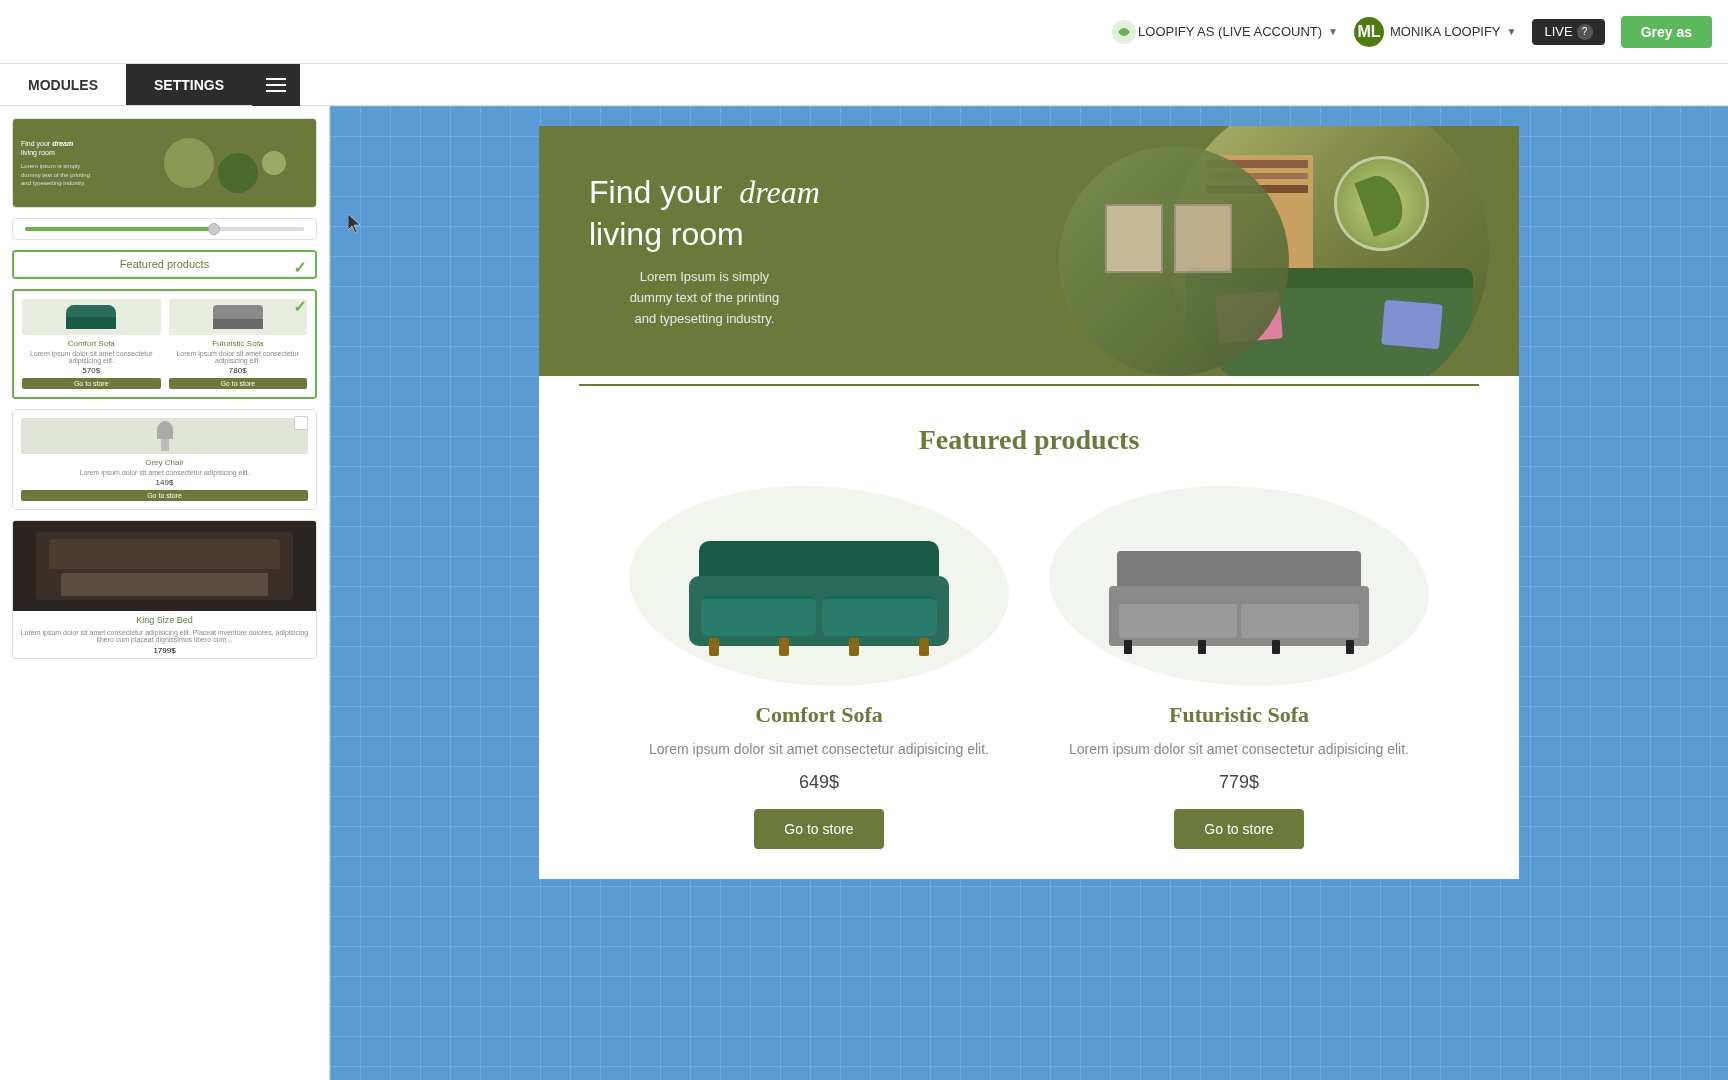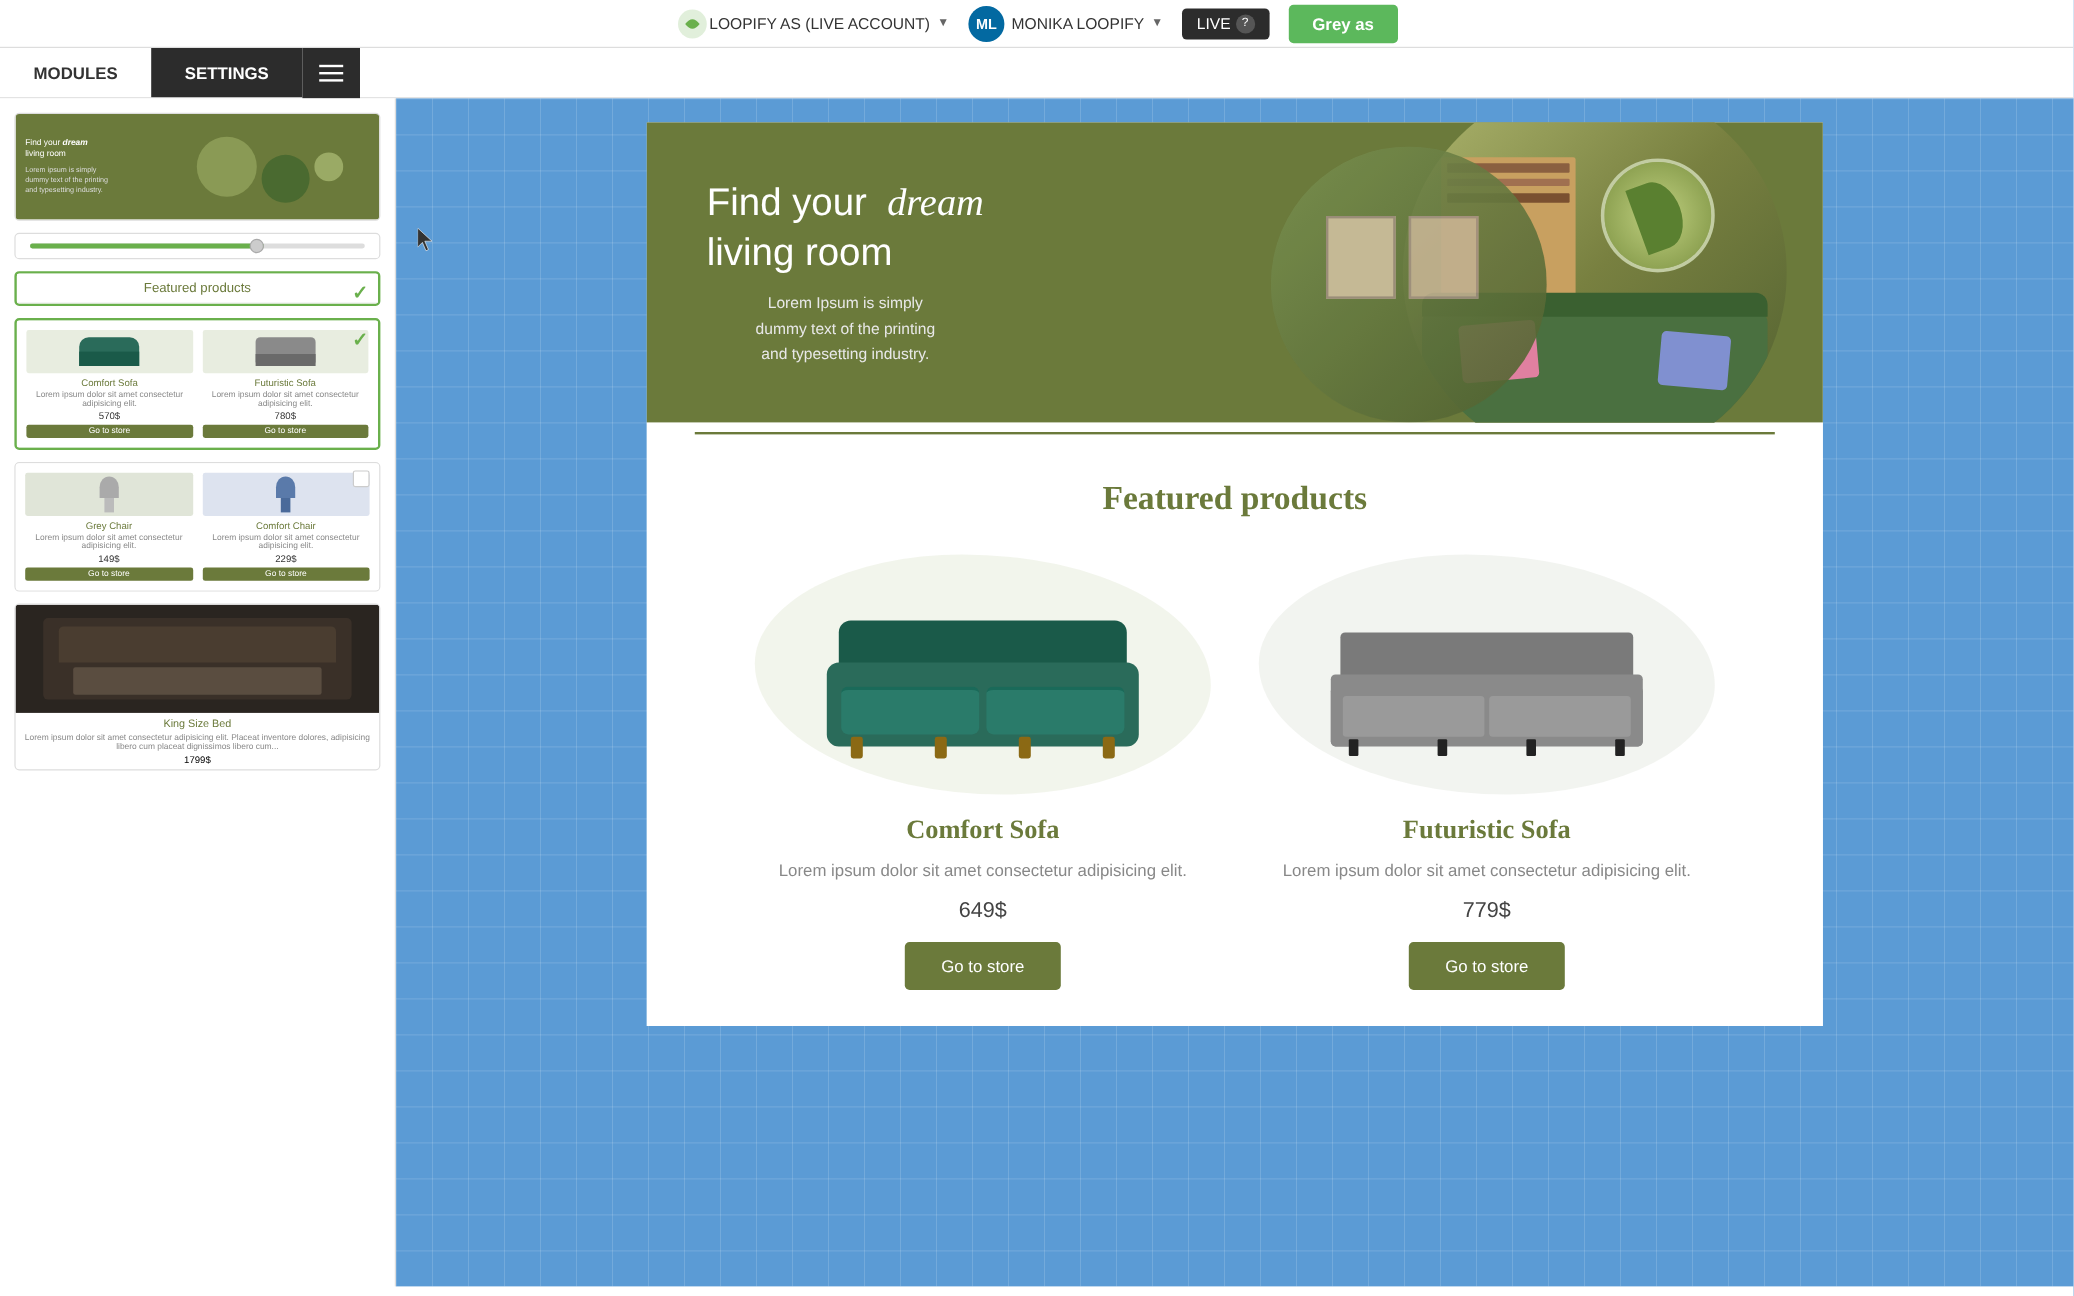--- a/index.html
+++ b/index.html
@@ -2,38 +2,38 @@
 <html><head>
   <meta charset="utf-8">
   <style>
     * { box-sizing: border-box; margin: 0; padding: 0; }
     body { font-family: Arial, sans-serif; background: #fff; width: 1728px; height: 1080px; overflow: hidden; }
 
     
     .topbar {
       display: flex;
       align-items: center;
-      justify-content: center;
-      height: 40px;
+      justify-content: flex-end;
+      height: 64px;
       background: #fff;
       border-bottom: 1px solid #ddd;
       padding: 0 16px;
       position: relative;
       z-index: 10;
     }
     .topbar-left { display: flex; align-items: center; gap: 8px; }
     .topbar-logo { width: 28px; height: 28px; }
     .topbar-right { display: flex; align-items: center; gap: 16px; }
     .account-selector {
       display: flex; align-items: center; gap: 6px;
       font-size: 13px; color: #333; cursor: pointer;
     }
     .chevron-down { font-size: 10px; color: #666; }
     .user-info { display: flex; align-items: center; gap: 6px; font-size: 13px; color: #333; cursor: pointer; }
-    .avatar { width: 30px; height: 30px; border-radius: 50%; background: #0369a1; display: flex; align-items: center; justify-content: center; color: #fff; font-size: 12px; font-weight: bold; }
+    .avatar { width: 30px; height: 30px; border-radius: 50%; background: #4d7c0f; display: flex; align-items: center; justify-content: center; color: #fff; font-size: 16px; font-weight: bold; }
     .help-btn {
       background: #2c2c2c; color: #fff; border: none; border-radius: 4px;
       padding: 5px 12px; font-size: 13px; cursor: pointer; display: flex; align-items: center; gap: 4px;
     }
     .help-icon { width: 16px; height: 16px; border-radius: 50%; background: #555; display: inline-flex; align-items: center; justify-content: center; font-size: 10px; }
     .save-as-btn {
       background: #5cb85c; color: #fff; border: none; border-radius: 4px;
       padding: 8px 20px; font-size: 14px; cursor: pointer; font-weight: 600;
     }
 
@@ -432,32 +432,20 @@
           <div class="product-card-mini">
             <div class="product-img-mini" style="background:#e0e5d8;">
               <div style="width:24px;height:30px;position:relative;">
                 <div style="position:absolute;top:0;left:4px;right:4px;height:18px;background:#aaa;border-radius:50% 50% 0 0;"></div>
                 <div style="position:absolute;bottom:0;left:8px;right:8px;height:12px;background:#bbb;"></div>
               </div>
             </div>
             <div class="product-name-mini">Grey Chair</div>
             <div class="product-desc-mini">Lorem ipsum dolor sit amet consectetur adipisicing elit.</div>
             <div class="product-price-mini">149$</div>
-            <button class="product-btn-mini">Go to store</button>
-          </div>
-          <div class="product-card-mini">
-            <div class="product-img-mini" style="background:#dde3ef;">
-              <div style="width:24px;height:30px;position:relative;">
-                <div style="position:absolute;top:0;left:4px;right:4px;height:18px;background:#5a7aaa;border-radius:50% 50% 0 0;"></div>
-                <div style="position:absolute;bottom:0;left:8px;right:8px;height:12px;background:#4a6a9a;"></div>
-              </div>
-            </div>
-            <div class="product-name-mini">Comfort Chair</div>
-            <div class="product-desc-mini">Lorem ipsum dolor sit amet consectetur adipisicing elit.</div>
-            <div class="product-price-mini">229$</div>
             <button class="product-btn-mini">Go to store</button>
           </div>
         </div>
       </div>
     </div>
 
     
     <div class="sidebar-module sidebar-module-normal bed-module">
       <div class="bed-img-mini">
         <div style="width:100%;height:100%;background:#2a2520;display:flex;align-items:center;justify-content:center;overflow:hidden;">

